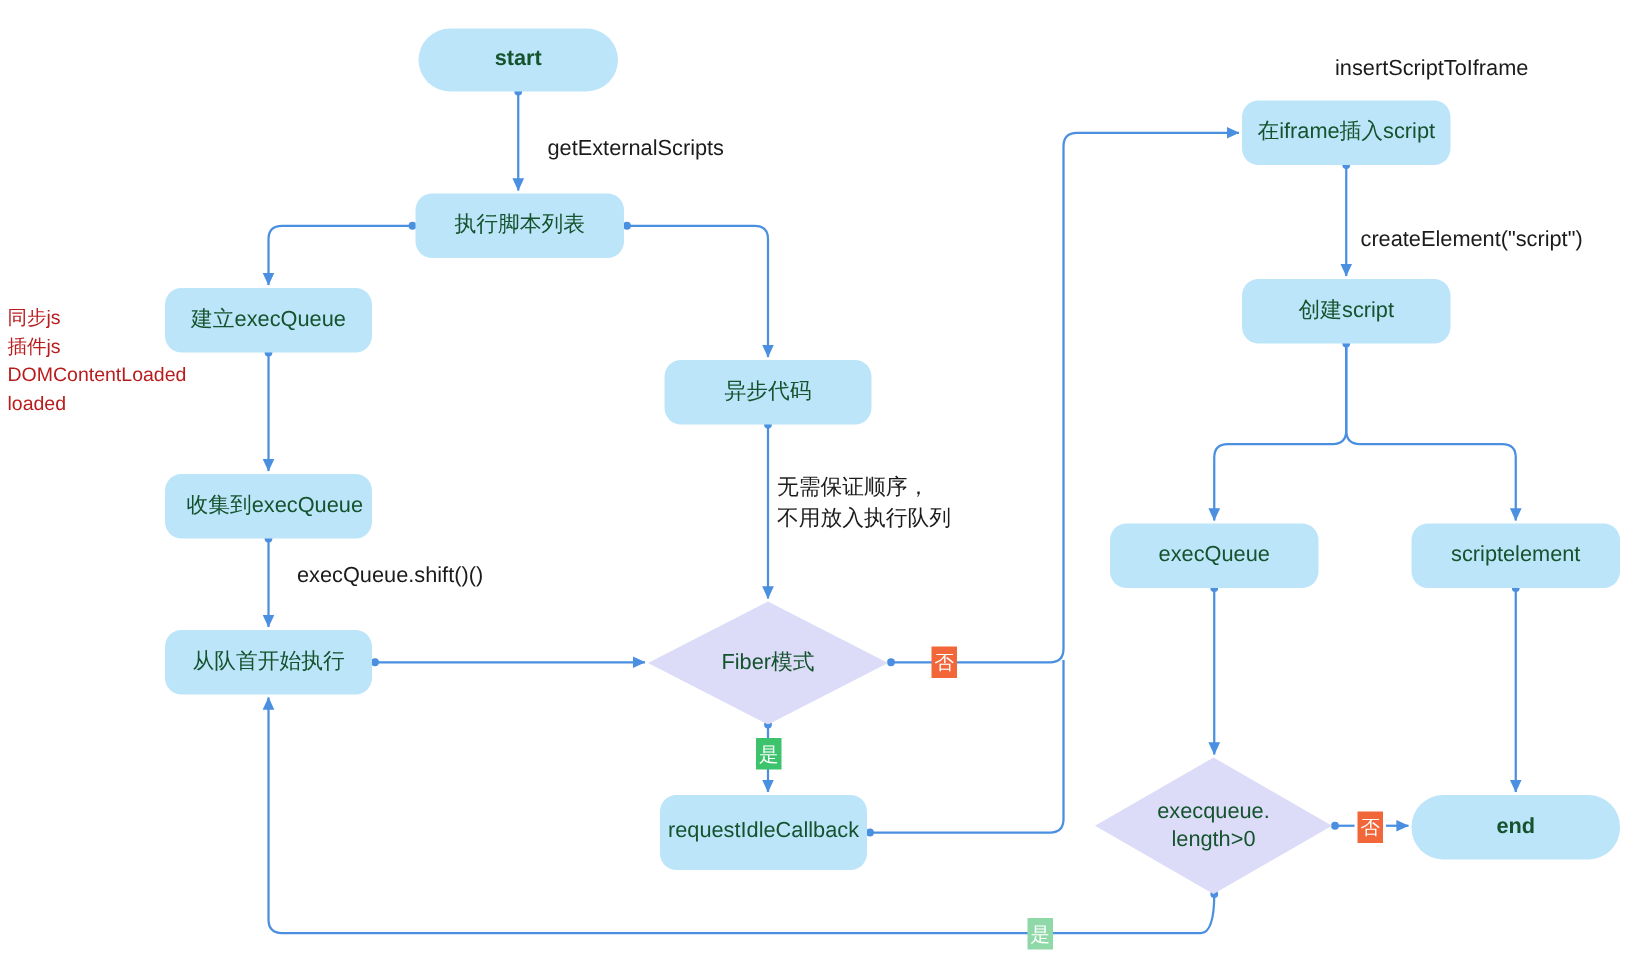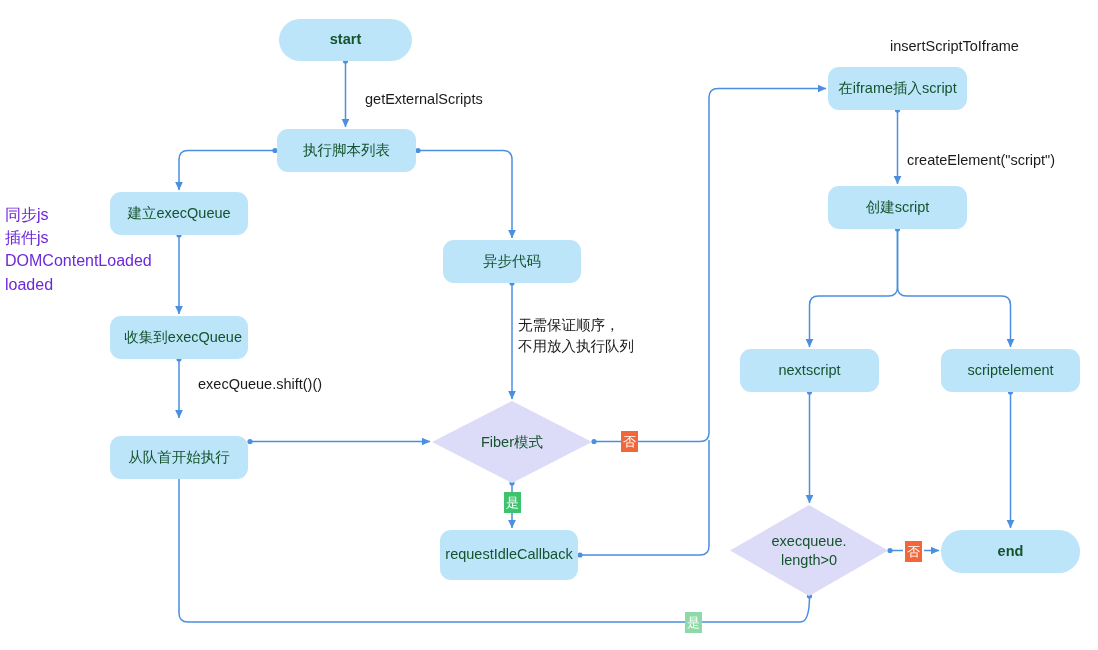--- a/index.html
+++ b/index.html
@@ -64,22 +64,22 @@
   }
   .edge-label {
     position: absolute;
     color: #1b1b1b;
     font-size: 14.5px;
     line-height: 1.45;
     white-space: pre;
   }
   .free-text {
     position: absolute;
-    color: #6d28d9;
-    font-size: 16px;
+    color: #b91c1c;
+    font-size: 13px;
     line-height: 1.45;
     white-space: pre;
   }
   .badge {
     position: absolute;
     box-sizing: border-box;
     display: flex;
     align-items: center;
     justify-content: center;
     color: #ffffff;
@@ -166,21 +166,21 @@
   </div>
 
   <div class="node box" style="left:110px;top:192px;width:138px;height:43px;">
     <span>建立execQueue</span>
   </div>
 
   <div class="node box" style="left:110px;top:316px;width:138px;height:43px;justify-content:flex-end;">
     <span>收集到execQueue</span>
   </div>
 
-  <div class="node box" style="left:110px;top:420px;width:138px;height:43px;margin-top:16px;">
+  <div class="node box" style="left:110px;top:420px;width:138px;height:43px;">
     <span>从队首开始执行</span>
   </div>
 
   <div class="node box" style="left:443px;top:240px;width:138px;height:43px;">
     <span>异步代码</span>
   </div>
 
   <div class="node diamond" style="left:432px;top:401px;width:160px;height:82px;">
     <span class="dia-shape"></span>
     <span class="dia-label">Fiber模式</span>
@@ -192,21 +192,21 @@
 
   <div class="node box" style="left:828px;top:67px;width:139px;height:43px;">
     <span>在iframe插入script</span>
   </div>
 
   <div class="node box" style="left:828px;top:186px;width:139px;height:43px;">
     <span>创建script</span>
   </div>
 
   <div class="node box" style="left:740px;top:349px;width:139px;height:43px;">
-    <span>nextscript</span>
+    <span>execQueue</span>
   </div>
 
   <div class="node box" style="left:941px;top:349px;width:139px;height:43px;">
     <span>scriptelement</span>
   </div>
 
   <div class="node diamond" style="left:730px;top:505px;width:158px;height:91px;">
     <span class="dia-shape"></span>
     <span class="dia-label" style="white-space:pre;">execqueue.
 length&gt;0</span>

